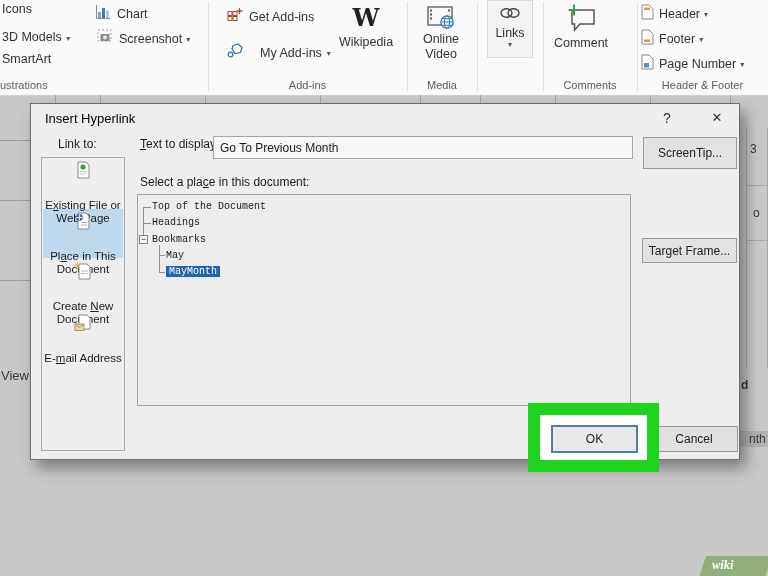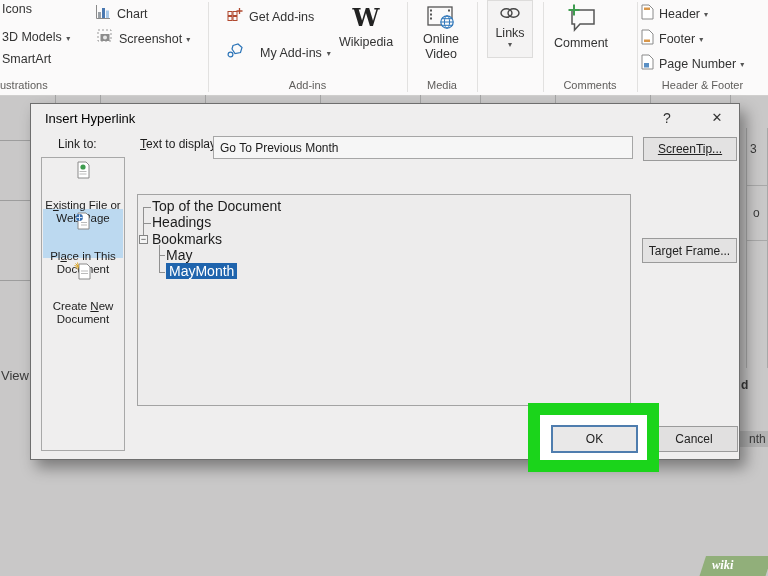--- a/index.html
+++ b/index.html
@@ -21,21 +21,21 @@
   .btn{position:absolute;display:flex;align-items:center;justify-content:center;
        background:#e3e2e2;border:1px solid #9a9a9a;font-size:12px;color:#222;box-sizing:border-box;}
   #sidebar{position:absolute;left:10px;top:53px;width:84px;height:294px;border:1px solid #a8a8a8;
            box-sizing:border-box;background:#efeeee;}
   .side-item{position:absolute;left:1px;width:80px;display:flex;flex-direction:column;align-items:center;
              font-size:11.5px;line-height:13.5px;text-align:center;color:#1c1c1c;gap:13px;}
   .side-item svg{margin-bottom:2px;}
   .side-sel{position:absolute;left:1px;top:51px;width:80px;height:49px;background:#bcd9f0;}
   #treebox{position:absolute;left:106px;top:90px;width:494px;height:212px;background:#edecec;
            border:1px solid #a3a3a3;box-sizing:border-box;}
-  .trow{position:absolute;font-size:14px;color:#1c1c1c;white-space:nowrap;line-height:15px;}
+  .trow{position:absolute;font-size:10px;color:#1c1c1c;white-space:nowrap;line-height:15px;font-family:Liberation Mono, monospace;}
   .tline{position:absolute;background:#909090;}
   #minusbox{position:absolute;left:1px;top:40px;width:9px;height:9px;border:1px solid #848484;
             background:#f4f4f4;font-size:9px;line-height:7px;text-align:center;color:#333;box-sizing:border-box;}
   .sel-node{background:#1f64ad;color:#fff;padding:0 3px;}
   #okbtn{left:520px;top:321px;width:87px;height:28px;border:2px solid #4f7dae;background:#e9e8e8;z-index:5;}
   #green-annotation{position:absolute;left:497px;top:299px;width:131px;height:69px;background:#fff;
                     border:12px solid #1bd41b;box-sizing:border-box;z-index:4;}
   
   .bgline{position:absolute;background:#9d9d9d;}
   .frag{position:absolute;font-size:12px;color:#3a3a3a;}
@@ -206,21 +206,21 @@
     <div class="abs" style="left:14px;top:7px;font-size:13px;color:#000000;">Insert Hyperlink</div>
     <div class="abs" style="left:626px;top:6px;font-size:14px;color:#333;width:20px;text-align:center;">?</div>
     <div class="abs" style="left:676px;top:6px;font-size:13px;color:#333;width:20px;text-align:center;">✕</div>
 
     <div class="abs dlabel" style="left:27px;top:33px;">Link to:</div>
 
     <div class="abs dlabel" style="left:109px;top:33px;">
       <span></span><u>T</u><span>ext to display:</span>
     </div>
     <input class="abs" style="left: 182px; top: 32px; width: 420px; height: 23px; box-sizing: border-box; background: rgb(246, 246, 246); border: 1px solid rgb(166, 166, 166); font-size: 12px; padding: 0px 6px; font-family: &quot;Liberation Sans&quot;, sans-serif; color: rgb(28, 28, 28);" readonly="" value="Go To Previous Month">
-    <div class="btn" style="left:612px;top:33px;width:94px;height:24px;text-decoration:underline;">ScreenTip...</div>
+    <div class="btn" style="left:612px;top:33px;width:94px;height:32px;">ScreenTip...</div>
 
     <div id="sidebar">
       <div class="side-sel"></div>
       <div class="side-item" style="top:3px;">
         <span><svg width="18" height="19" viewBox="0 0 18 19">
               <path d="M4 1h8l3 3v13H4z" fill="#fff" stroke="#8a8a8a"></path>
               <circle cx="9" cy="6" r="2.6" fill="#3f9c4f"></circle>
               <path d="M5.5 10.5h7M5.5 13h7" stroke="#bbb"></path>
             </svg></span>
         <span><span>E</span><u>x</u><span>isting File or Web Page</span></span>
@@ -235,22 +235,33 @@
         <span><span>Pl</span><u>a</u><span>ce in This Document</span></span>
       </div>
       <div class="side-item" style="top:104px;">
         <span><svg width="18" height="19" viewBox="0 0 18 19">
               <path d="M5 2h8l3 3v12H5z" fill="#fff" stroke="#8a8a8a"></path>
               <path d="M4.5 4.5l-3-3m3 3l-1-4m1 4l-4-1m4 1l-3 1m3-1l-1 3" stroke="#d9a62e"></path>
               <path d="M7 9h7M7 11.5h7" stroke="#bbb"></path>
             </svg></span>
         <span><span>Create </span><u>N</u><span>ew Document</span></span>
       </div>
-    </div>
-
+      <div class="side-item" style="top:156px;">
+        <span><svg width="18" height="19" viewBox="0 0 18 19">
+              <path d="M5 1h8l3 3v11H5z" fill="#fff" stroke="#8a8a8a"></path>
+              <rect x="1" y="10" width="9" height="6.5" fill="#e8d9a8" stroke="#a8955f"></rect>
+              <path d="M1 10l4.5 3.5L10 10" fill="none" stroke="#a8955f"></path>
+            </svg></span>
+        <span><span>E-</span><u>m</u><span>ail Address</span></span>
+      </div>
+    </div>
+
+    <div class="abs dlabel" style="left:109px;top:71px;">
+      <span>Select a pla</span><u>c</u><span>e in this document:</span>
+    </div>
 
     <div id="treebox">
       <div class="tline" style="left:5px;top:12px;width:1px;height:29px;"></div>
       <div class="tline" style="left:5px;top:12px;width:8px;height:1px;"></div>
       <div class="tline" style="left:5px;top:28px;width:8px;height:1px;"></div>
       <div id="minusbox">−</div>
       <div class="tline" style="left:21px;top:50px;width:1px;height:28px;"></div>
       <div class="tline" style="left:21px;top:60px;width:6px;height:1px;"></div>
       <div class="tline" style="left:21px;top:77px;width:6px;height:1px;"></div>
       <div class="trow" style="left:14px;top:4px;">Top of the Document</div>

